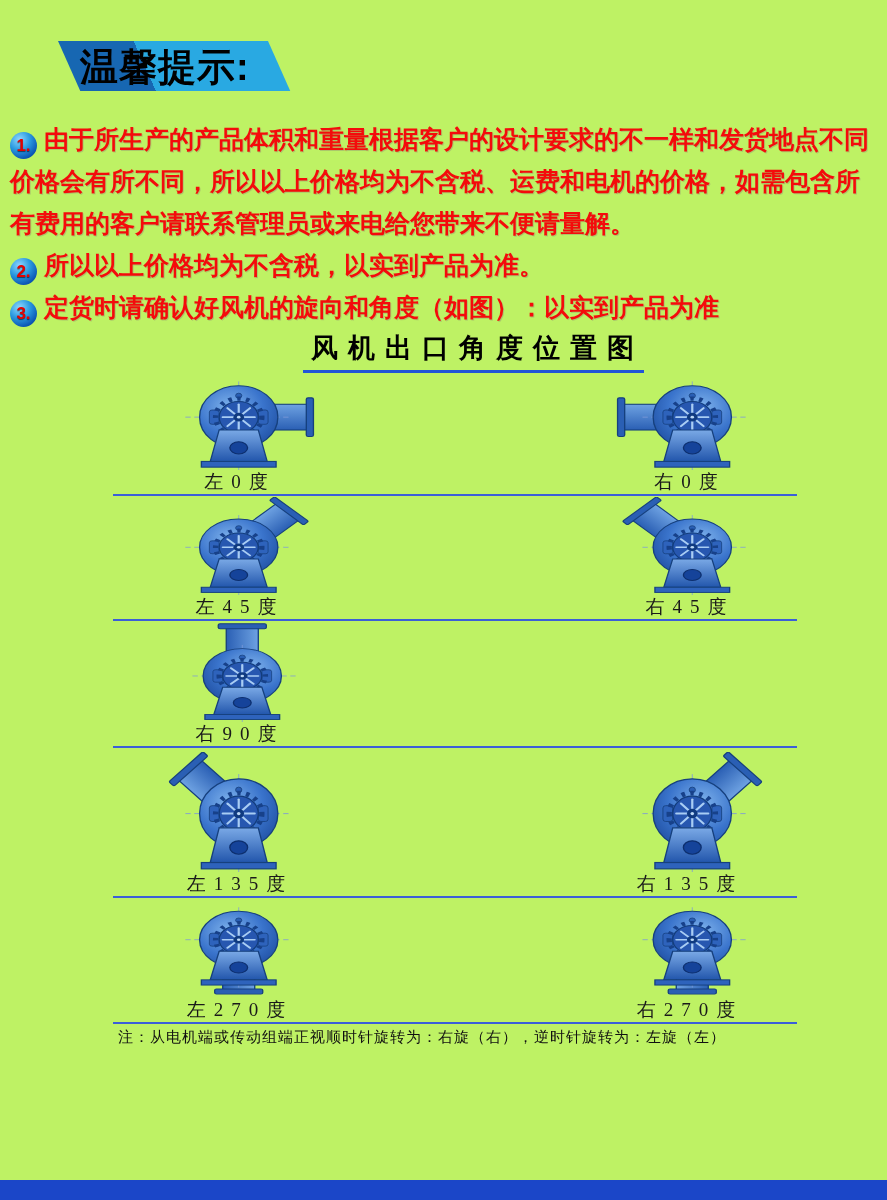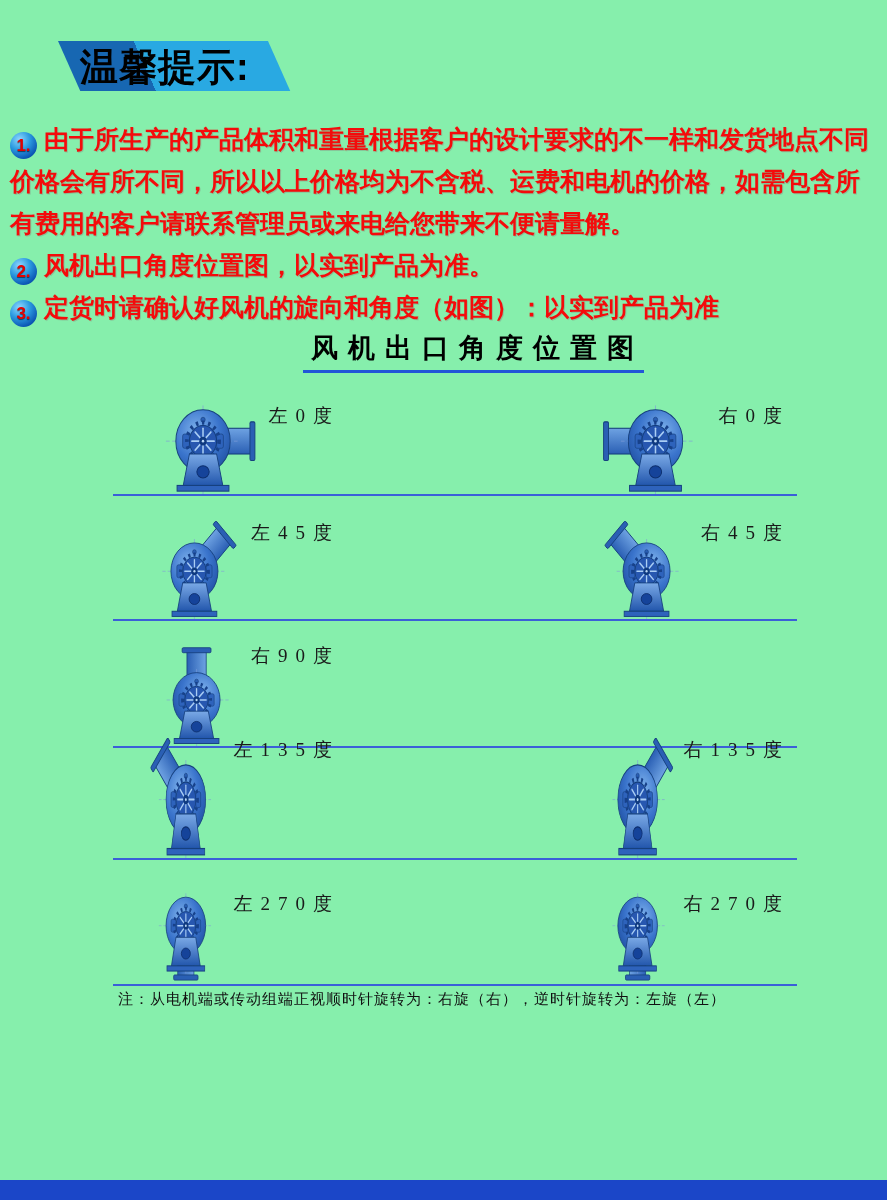--- a/index.html
+++ b/index.html
@@ -1,18 +1,18 @@
 <!DOCTYPE html>
 <html><head>
 <meta charset="utf-8">
 <style>
   html,body { margin:0; padding:0; background:#ffffff; }
   .page {
     position:relative; width:887px; height:1200px; margin:0 auto;
-    background:#86efac; overflow:hidden;
+    background:#bef264; overflow:hidden;
     font-family:"Liberation Sans","DejaVu Sans",sans-serif;
   }
 
   
   .banner {
     position:absolute; left:58px; top:41px; width:210px; height:50px;
     transform:skewX(24deg); transform-origin:0 0;
     background:linear-gradient(90deg,#1767b2 0%,#1767b2 36%,#29a9e2 36%,#29a9e2 100%);
   }
   .banner-title {
@@ -46,23 +46,23 @@
   }
 
   
   .grid { margin-left:113px; width:684px; margin-top:6px; }
   .row {
     position:relative; display:flex; justify-content:space-between;
     align-items:flex-end; padding:0 7px 0 27px; box-sizing:border-box;
     border-bottom:2px solid #3b5fd8;
   }
   .r1{height:117px} .r2{height:125px} .r3{height:127px}
-  .r4{height:112px} .r5{height:135px} .r6{height:126px}
-
-  .fan { width:200px; display:flex; }
+  .r4{height:150px} .r5{height:135px} .r6{height:126px}
+
+  .fan { width:200px; display:flex; flex-direction:column; align-items:center; }
   .fan svg { width:185px; display:block; }
   .r1 .fan svg{height:90px} .r2 .fan svg{height:98px} .r3 .fan svg{height:102px}
   .r4 .fan svg{height:120px} .r5 .fan svg{height:106px} .r6 .fan svg{height:92px}
   .fan.right svg { transform:scaleX(-1); }
   .fan-label {
     font-family:"Liberation Serif","DejaVu Serif",serif;
     font-size:19px; letter-spacing:8px; color:#1a1a1a; line-height:24px;
     white-space:nowrap; margin-top:0;
   }
 
@@ -124,21 +124,21 @@
         <rect x="66" y="172" width="84" height="8" fill="#2e63bc" stroke="#16407e" stroke-width="1.5"></rect>
       </g>
     </defs>
   </svg>
 
   <div class="banner"></div>
   <div class="banner-title">温馨提示:</div>
 
   <div class="notes">
     <p class="note"><span class="badge">1.</span><span>由于所生产的产品体积和重量根据客户的设计要求的不一样和发货地点不同价格会有所不同，所以以上价格均为不含税、运费和电机的价格，如需包含所有费用的客户请联系管理员或来电给您带来不便请量解。</span></p>
-    <p class="note"><span class="badge">2.</span><span>风机出口角度位置图，以实到产品为准。</span></p>
+    <p class="note"><span class="badge">2.</span><span>所以以上价格均为不含税，以实到产品为准。</span></p>
     <p class="note"><span class="badge">3.</span><span>定货时请确认好风机的旋向和角度（如图）：以实到产品为准</span></p>
   </div>
 
   <div class="diagram-title-row">
     <span class="diagram-title">风机出口角度位置图</span>
   </div>
 
   <div class="grid">
 
     <div class="row r1">

